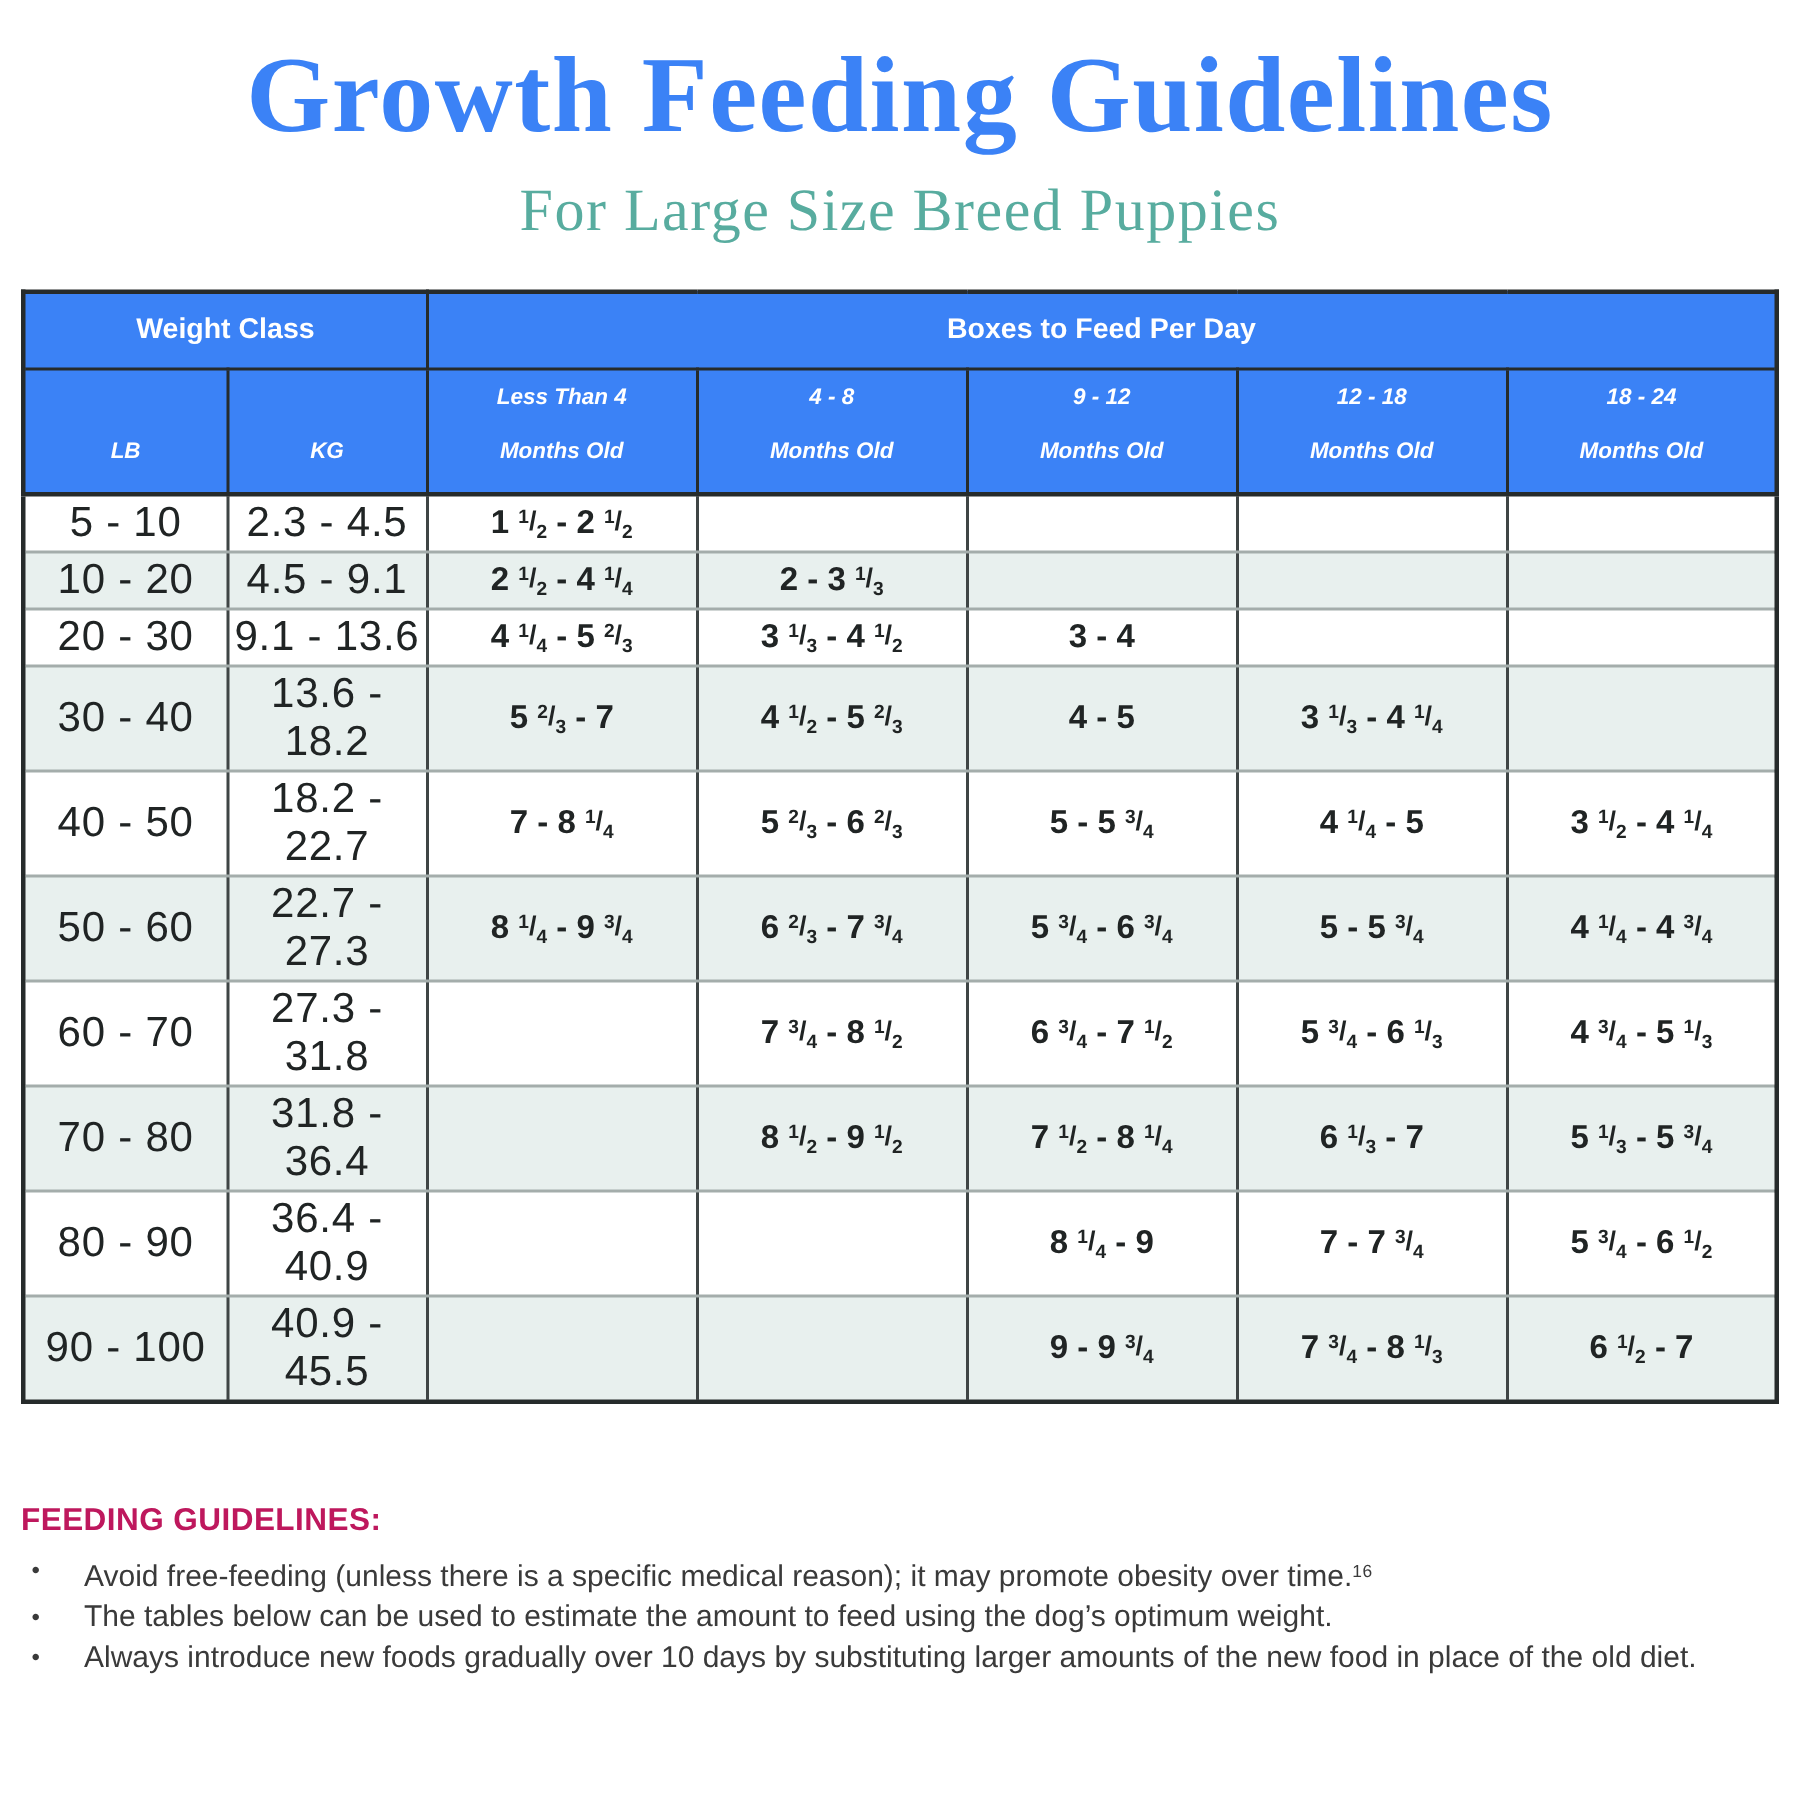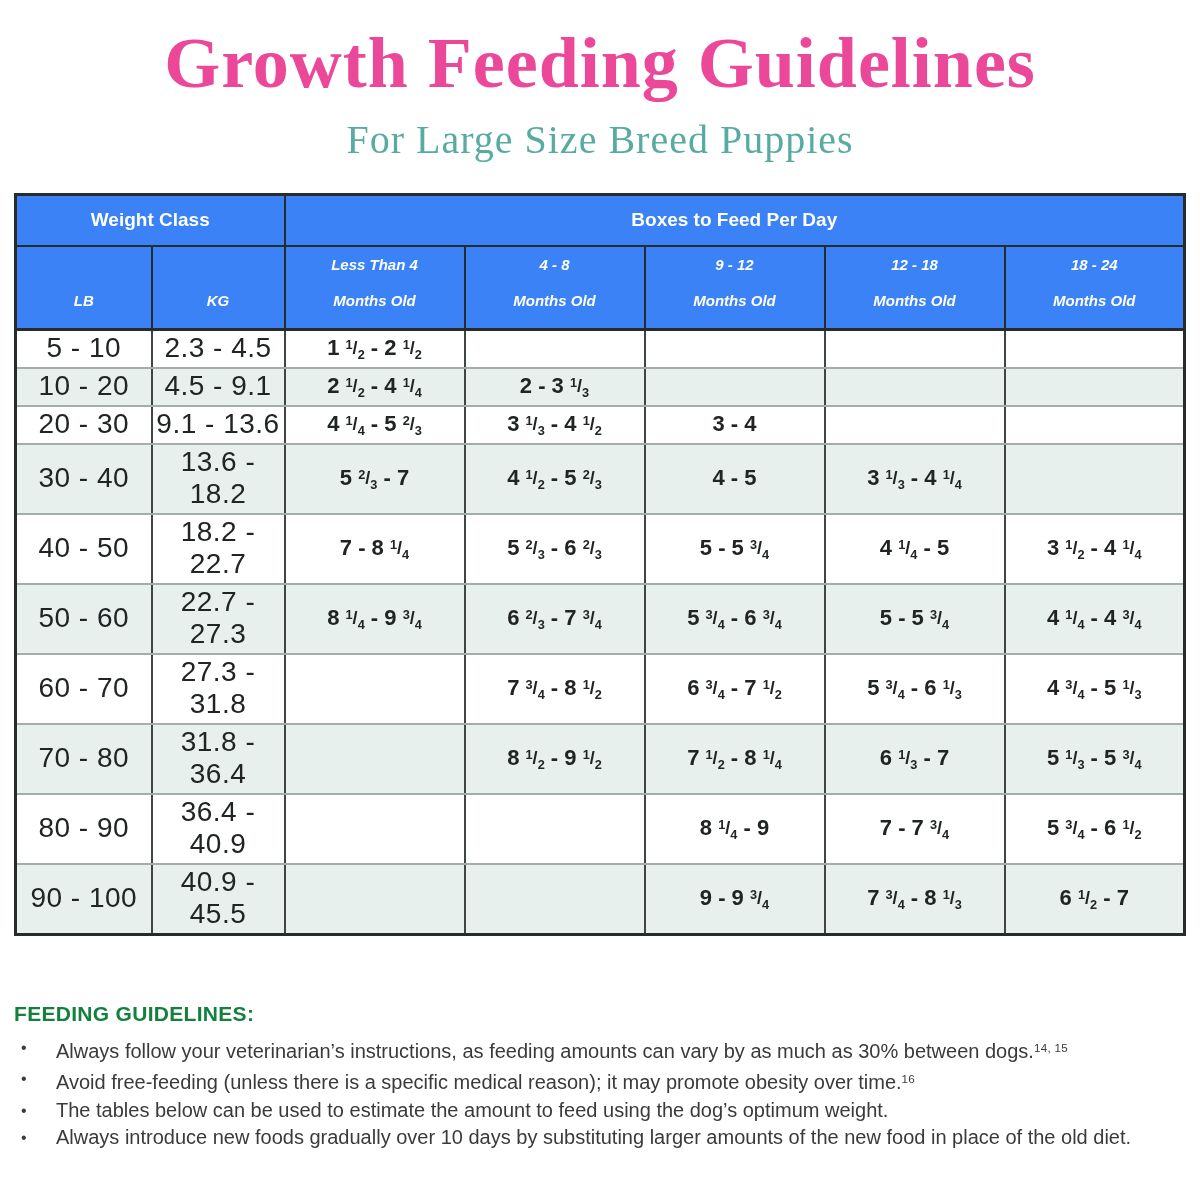--- a/index.html
+++ b/index.html
@@ -13,21 +13,21 @@
   .page { width: 1200px; padding: 0 14px; }
 
   
   .main-title {
     margin-top: 26px;
     text-align: center;
     font-family: "Liberation Serif", serif;
     font-weight: 700;
     font-size: 72px;
     line-height: 1.05;
-    color: #ec4899;
+    color: #3b82f6;
     letter-spacing: 1px;
   }
   .sub-title {
     margin-top: 14px;
     text-align: center;
     font-family: "Liberation Serif", serif;
     font-weight: 400;
     font-size: 40px;
     color: #58ac9f;
     letter-spacing: 1px;
@@ -88,21 +88,21 @@
   
   .feed-table td sup { font-size: 0.58em; vertical-align: 0.5em; font-weight: 700; }
   .feed-table td sub { font-size: 0.58em; vertical-align: -0.3em; font-weight: 700; }
   .feed-table td .fsl { font-size: 0.82em; vertical-align: 0.08em; }
 
   
   .guidelines { margin-top: 66px; width: 1172px; }
   .guidelines-heading {
     font-size: 21px;
     font-weight: 700;
-    color: #15803d;
+    color: #be185d;
     letter-spacing: 0.3px;
   }
   .guidelines-list {
     margin-top: 8px;
     list-style: none;
   }
   .guidelines-list li {
     position: relative;
     padding-left: 42px;
     font-size: 20px;
@@ -251,20 +251,19 @@
           <td class="fcell">9 - 9 <sup>3</sup><span class="fsl">/</span><sub>4</sub></td>
           <td class="fcell">7 <sup>3</sup><span class="fsl">/</span><sub>4</sub> - 8 <sup>1</sup><span class="fsl">/</span><sub>3</sub></td>
           <td class="fcell">6 <sup>1</sup><span class="fsl">/</span><sub>2</sub> - 7</td>
         </tr>
       </tbody>
   </table>
 
   <div class="guidelines">
     <div class="guidelines-heading">FEEDING GUIDELINES:</div>
     <ul class="guidelines-list">
-        <li>Always follow your veterinarian’s instructions, as feeding amounts can vary by as much as 30% between dogs.<sup class="fn">14, 15</sup></li>
         <li>Avoid free-feeding (unless there is a specific medical reason); it may promote obesity over time.<sup class="fn">16</sup></li>
         <li>The tables below can be used to estimate the amount to feed using the dog’s optimum weight.</li>
         <li>Always introduce new foods gradually over 10 days by substituting larger amounts of the new food in place of the old diet.</li>
       </ul>
   </div>
 
 </div>
 
 </body></html>

